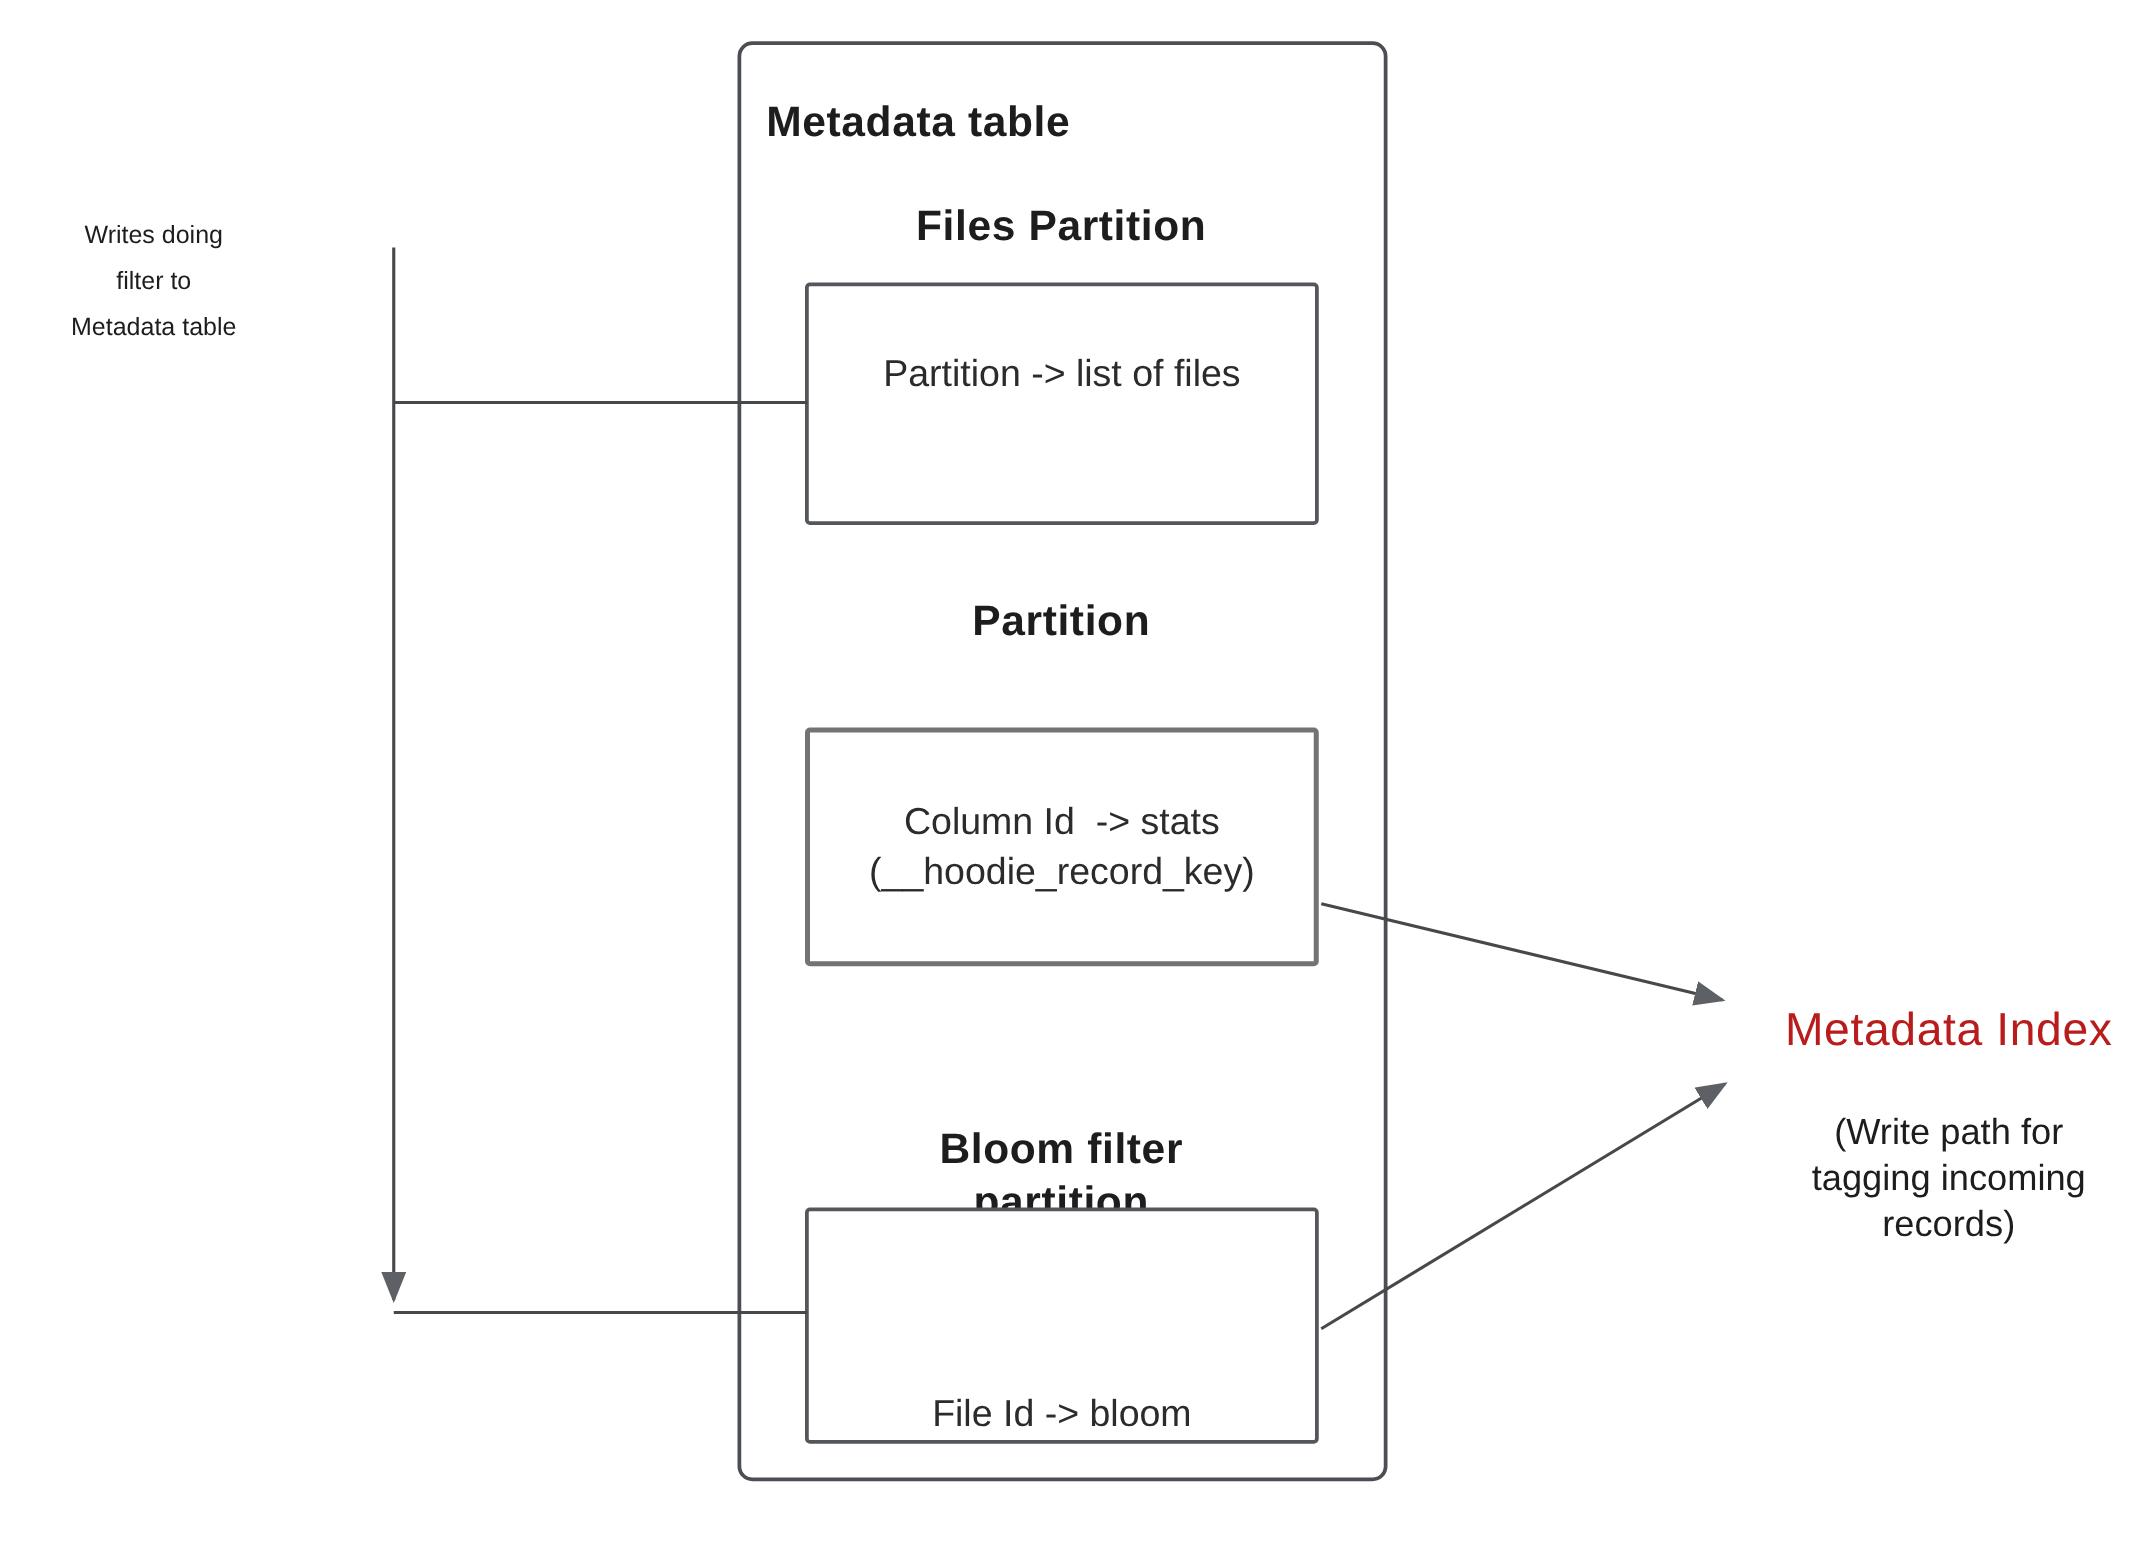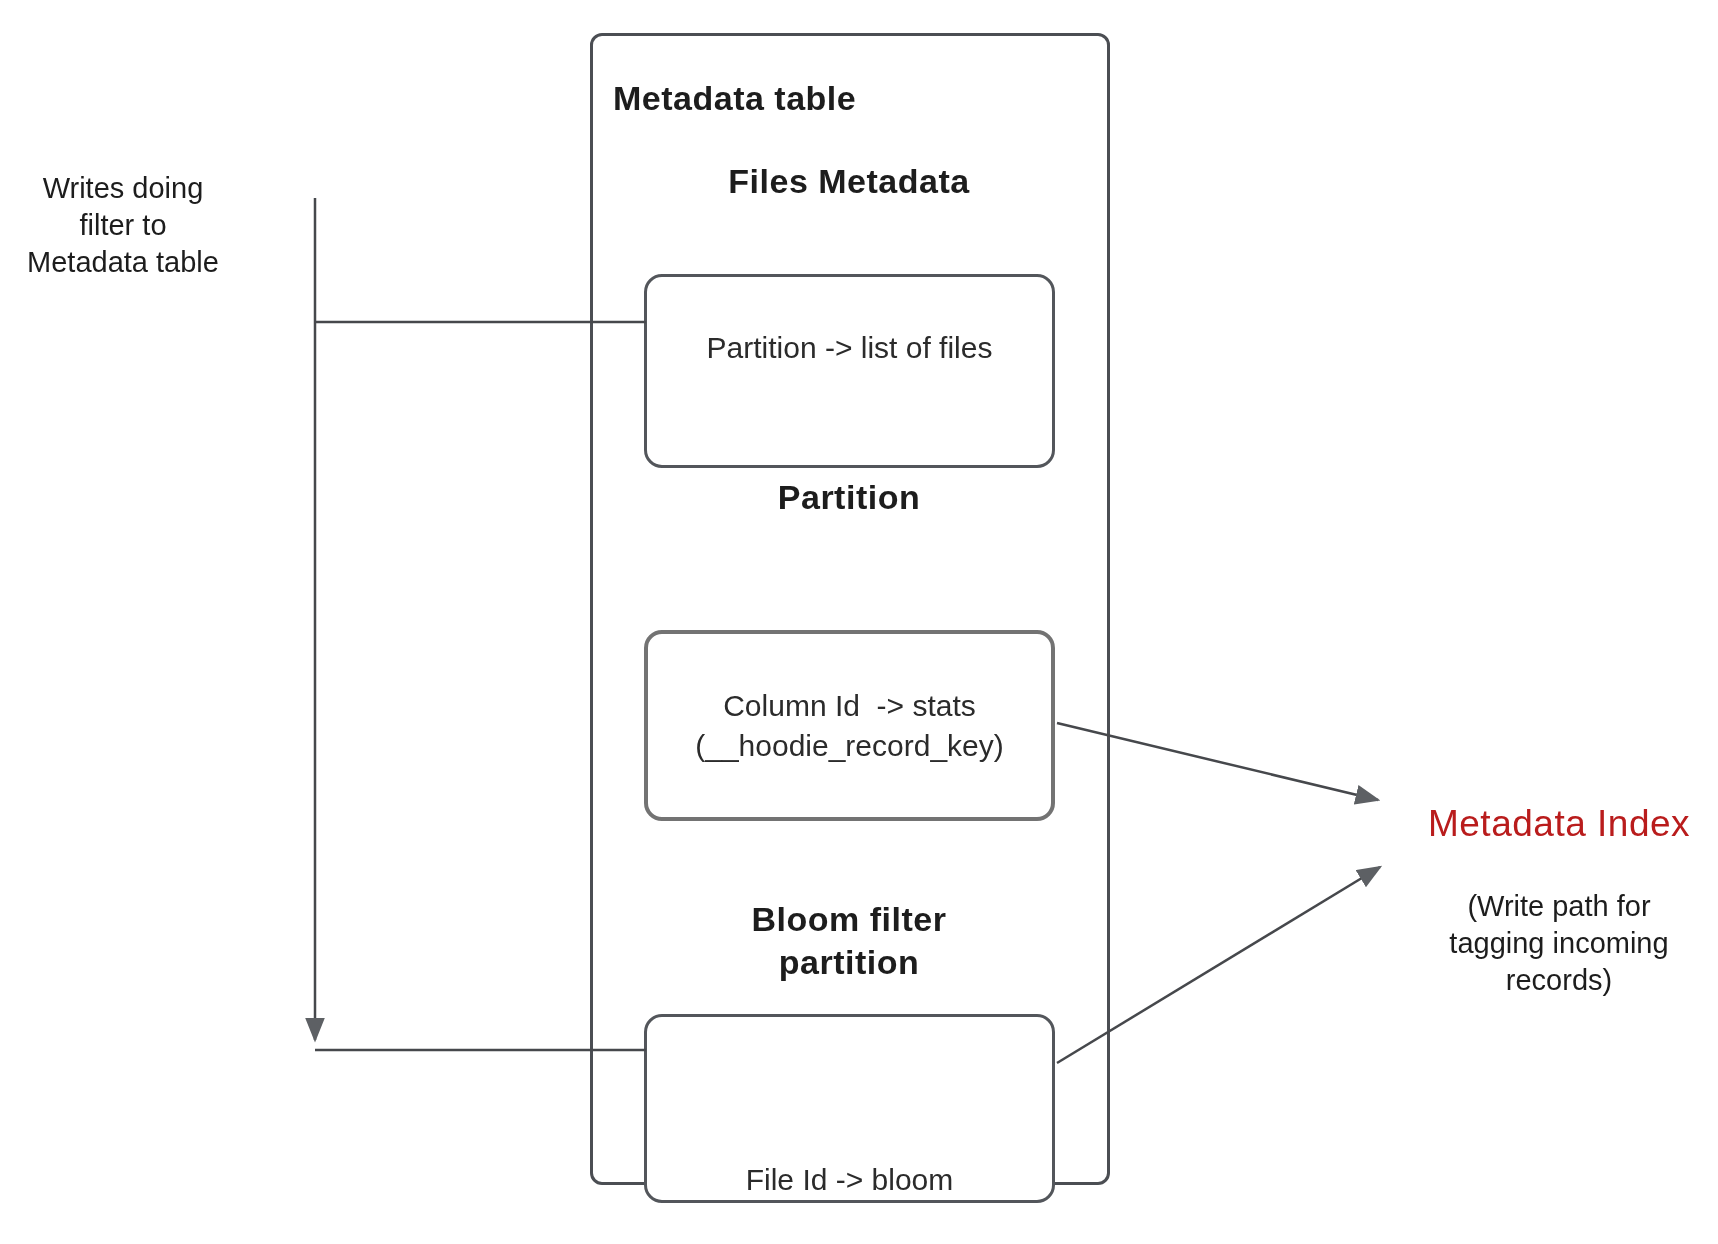--- a/index.html
+++ b/index.html
@@ -11,21 +11,21 @@
     overflow: hidden;
     font-family: "Liberation Sans", sans-serif;
     color: #1d1d1d;
   }
   .abs { position: absolute; }
 
   
   .left-note {
     left: 10px; top: 170px; width: 226px;
     text-align: center;
-    font-size: 29px; line-height: 37px;
+    font-size: 20px; line-height: 37px;
     color: #1d1d1d;
   }
   .left-note span { display: block; }
 
   
   .outer-box {
     left: 590px; top: 33px; width: 520px; height: 1152px;
     border: 3px solid #4b4e53;
     border-radius: 12px;
     box-sizing: border-box;
@@ -48,27 +48,26 @@
   .section-heading span { display: block; }
   #heading-files   { top: 160px; }
   #heading-colstats{ top: 476px; }
   #heading-bloom   { top: 861px; margin-top: 37px; }
 
   
   .inner-box {
     left: 644px; width: 411px;
     box-sizing: border-box;
     border: 3px solid #53565b;
-    border-radius: 18px;
+    border-radius: 4px;
     background: #ffffff;
     display: flex; flex-direction: column; align-items: center;
     font-size: 30px; line-height: 40px;
     color: #2b2b2b;
     text-align: center;
-    margin-top: 48px;
   }
   .inner-box span { display: block; white-space: pre; }
   #box-files    { top: 226px; height: 194px; justify-content: flex-start; padding-top: 51px; }
   #box-colstats { top: 582px; height: 191px; justify-content: center; border: 4px solid #737373; }
   #box-bloom    { top: 966px; height: 189px; justify-content: flex-end; }
 
   
   .index-block {
     left: 1400px; top: 803px; width: 318px;
     text-align: center;
@@ -105,21 +104,21 @@
   <div class="abs left-note">
     <span>Writes doing</span>
     <span>filter to</span>
     <span>Metadata table</span>
   </div>
 
   <div class="abs outer-box"></div>
   <div class="abs outer-title">Metadata table</div>
 
   <div class="abs section-heading" id="heading-files">
-    <span>Files Metadata</span>
+    <span>Files Partition</span>
   </div>
   <div class="abs inner-box" id="box-files">
     <span>Partition -&gt; list of files</span>
   </div>
 
   <div class="abs section-heading" id="heading-colstats">
     <span>Partition</span>
   </div>
   <div class="abs inner-box" id="box-colstats">
     <span>Column Id  -&gt; stats</span>

